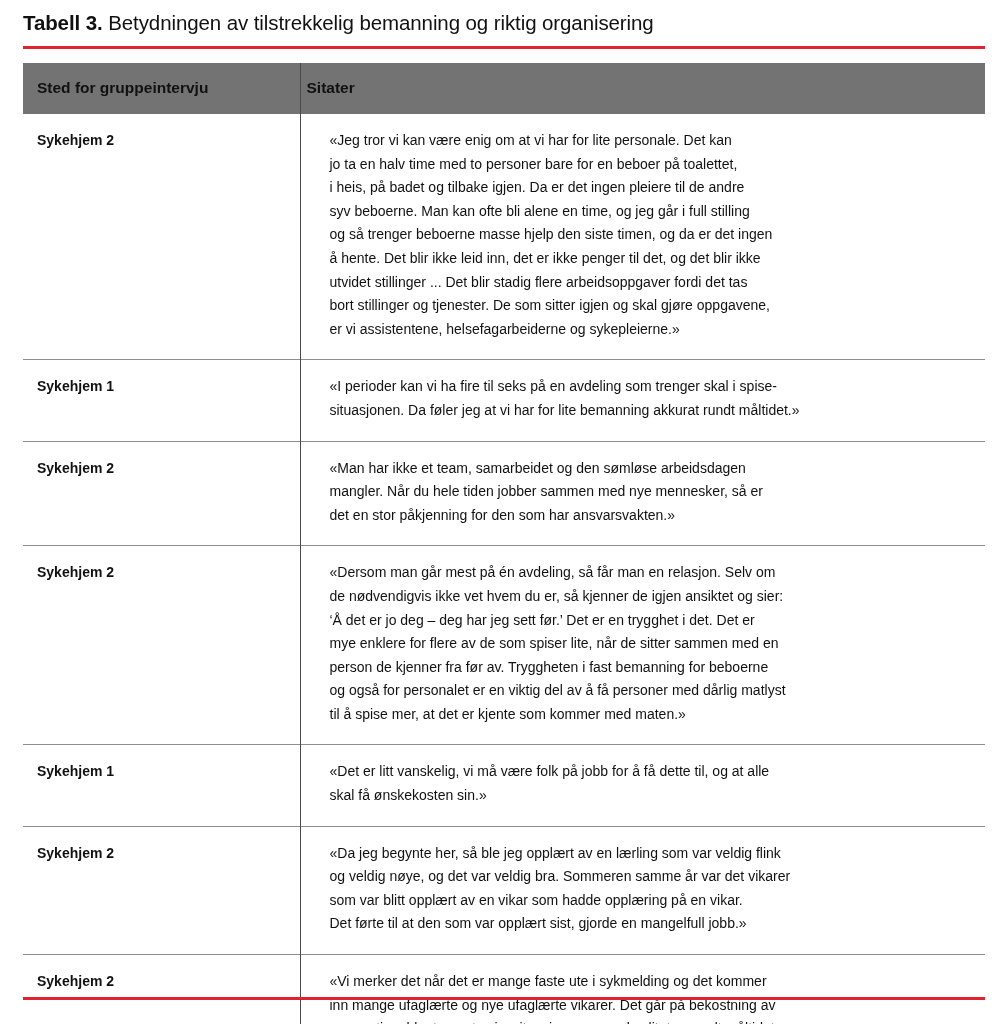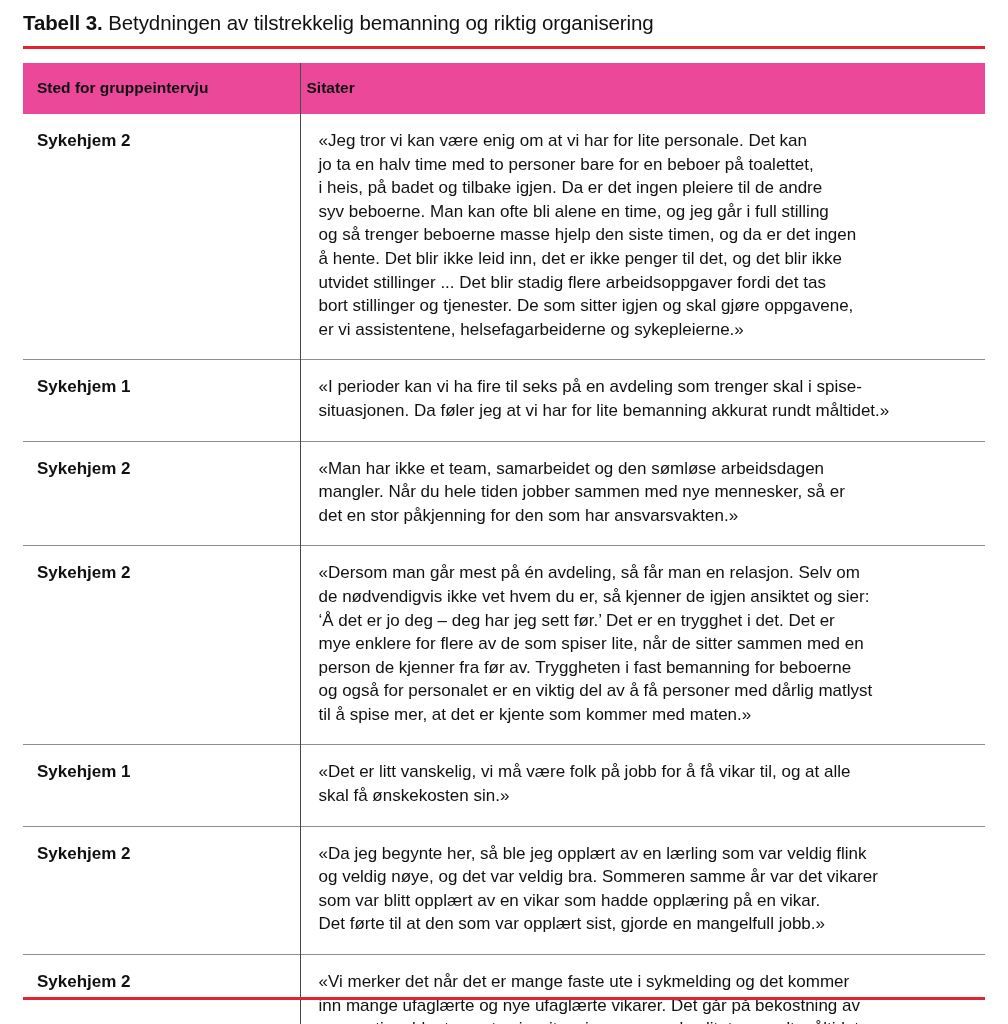--- a/index.html
+++ b/index.html
@@ -51,50 +51,50 @@
   }
   table.data-table {
     width: 962px;
     border-collapse: collapse;
     table-layout: fixed;
   }
   table.data-table col.col-place { width: 277px; }
   table.data-table col.col-quote { width: 685px; }
 
   thead tr.header-row {
-    background: #ec4899;
+    background: #737373;
   }
   thead th {
     text-align: left;
     font-size: 15.5px;
     font-weight: bold;
     color: #111111;
     padding: 16px 14px 17px 14px;
     vertical-align: middle;
     border: none;
   }
   thead th.th-quote {
     border-left: 1.5px solid #4a4a4a;
     padding-left: 6px;
   }
   tbody td {
     vertical-align: top;
     border-top: 1.5px solid #8e8e8e;
     padding: 15px 14px 18px 14px;
-    font-size: 17px;
+    font-size: 14px;
     line-height: 23.6px;
   }
   tbody td.cell-place {
     font-weight: bold;
     color: #111111;
     white-space: nowrap;
   }
   tbody td.cell-quote {
     border-left: 1.5px solid #4a4a4a;
-    padding-left: 18px;
+    padding-left: 29px;
     padding-right: 10px;
     color: #111111;
     white-space: pre-line;
   }
   tbody tr:first-child td {
     border-top: none;
   }
 </style>
 </head>
 <body>
@@ -147,21 +147,21 @@
         <td class="cell-quote">«Dersom man går mest på én avdeling, så får man en relasjon. Selv om
 de nødvendigvis ikke vet hvem du er, så kjenner de igjen ansiktet og sier:
 ‘Å det er jo deg – deg har jeg sett før.’ Det er en trygghet i det. Det er
 mye enklere for flere av de som spiser lite, når de sitter sammen med en
 person de kjenner fra før av. Tryggheten i fast bemanning for beboerne
 og også for personalet er en viktig del av å få personer med dårlig matlyst
 til å spise mer, at det er kjente som kommer med maten.»</td>
       </tr>
       <tr>
         <td class="cell-place">Sykehjem 1</td>
-        <td class="cell-quote">«Det er litt vanskelig, vi må være folk på jobb for å få vikar til, og at alle
+        <td class="cell-quote">«Det er litt vanskelig, vi må være folk på jobb for å få dette til, og at alle
 skal få ønskekosten sin.»</td>
       </tr>
       <tr>
         <td class="cell-place">Sykehjem 2</td>
         <td class="cell-quote">«Da jeg begynte her, så ble jeg opplært av en lærling som var veldig flink
 og veldig nøye, og det var veldig bra. Sommeren samme år var det vikarer
 som var blitt opplært av en vikar som hadde opplæring på en vikar.
 Det førte til at den som var opplært sist, gjorde en mangelfull jobb.»</td>
       </tr>
       <tr>

